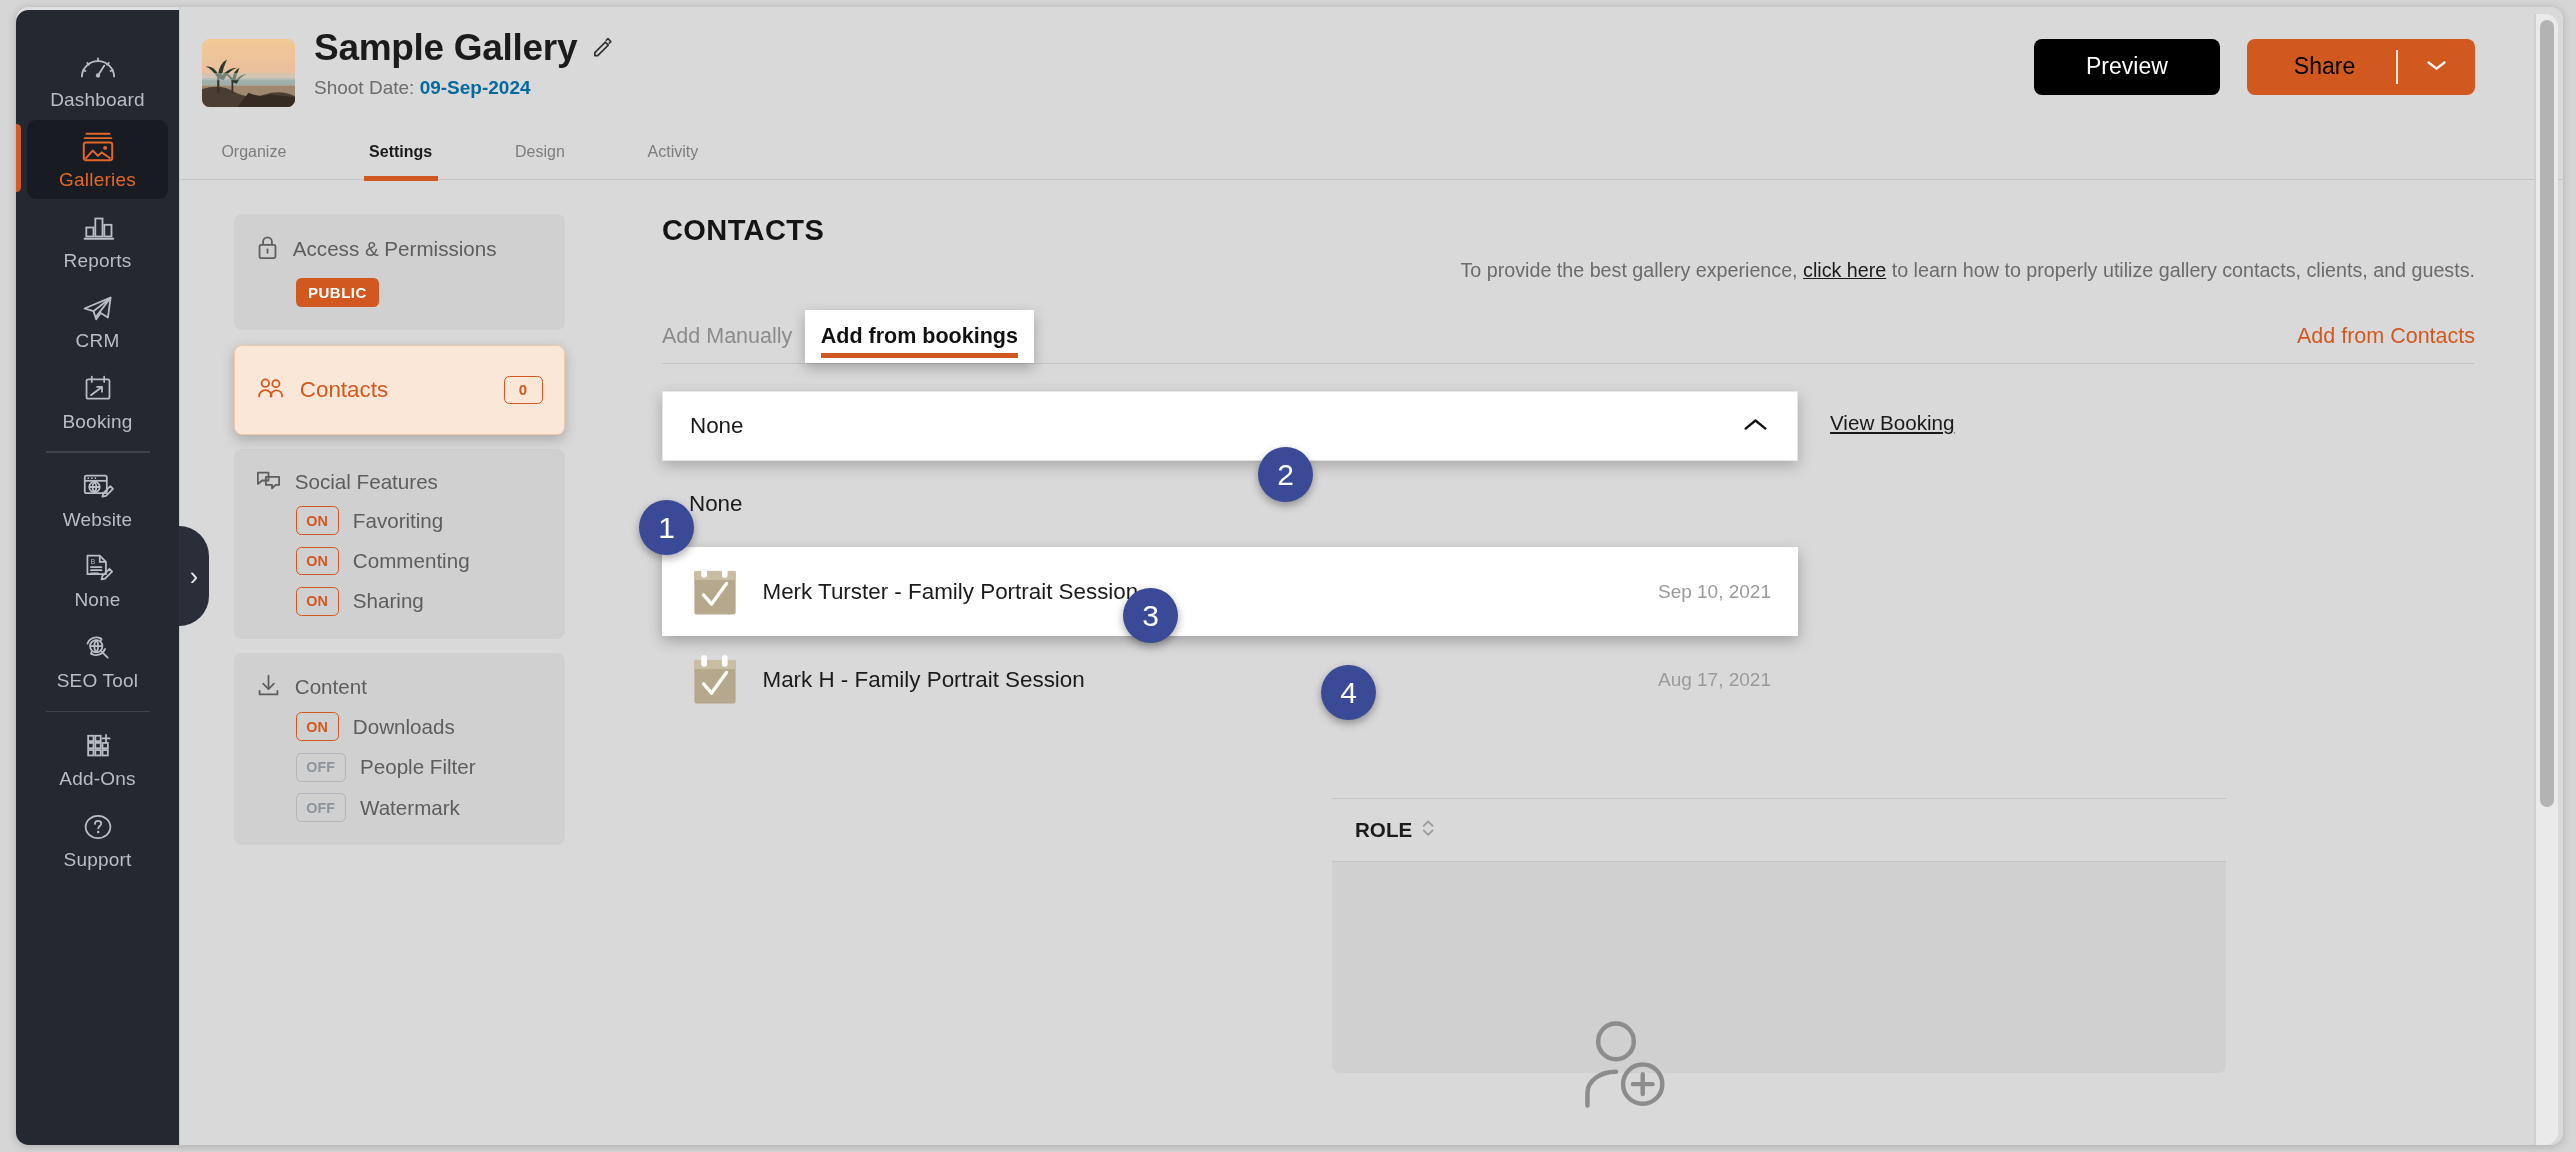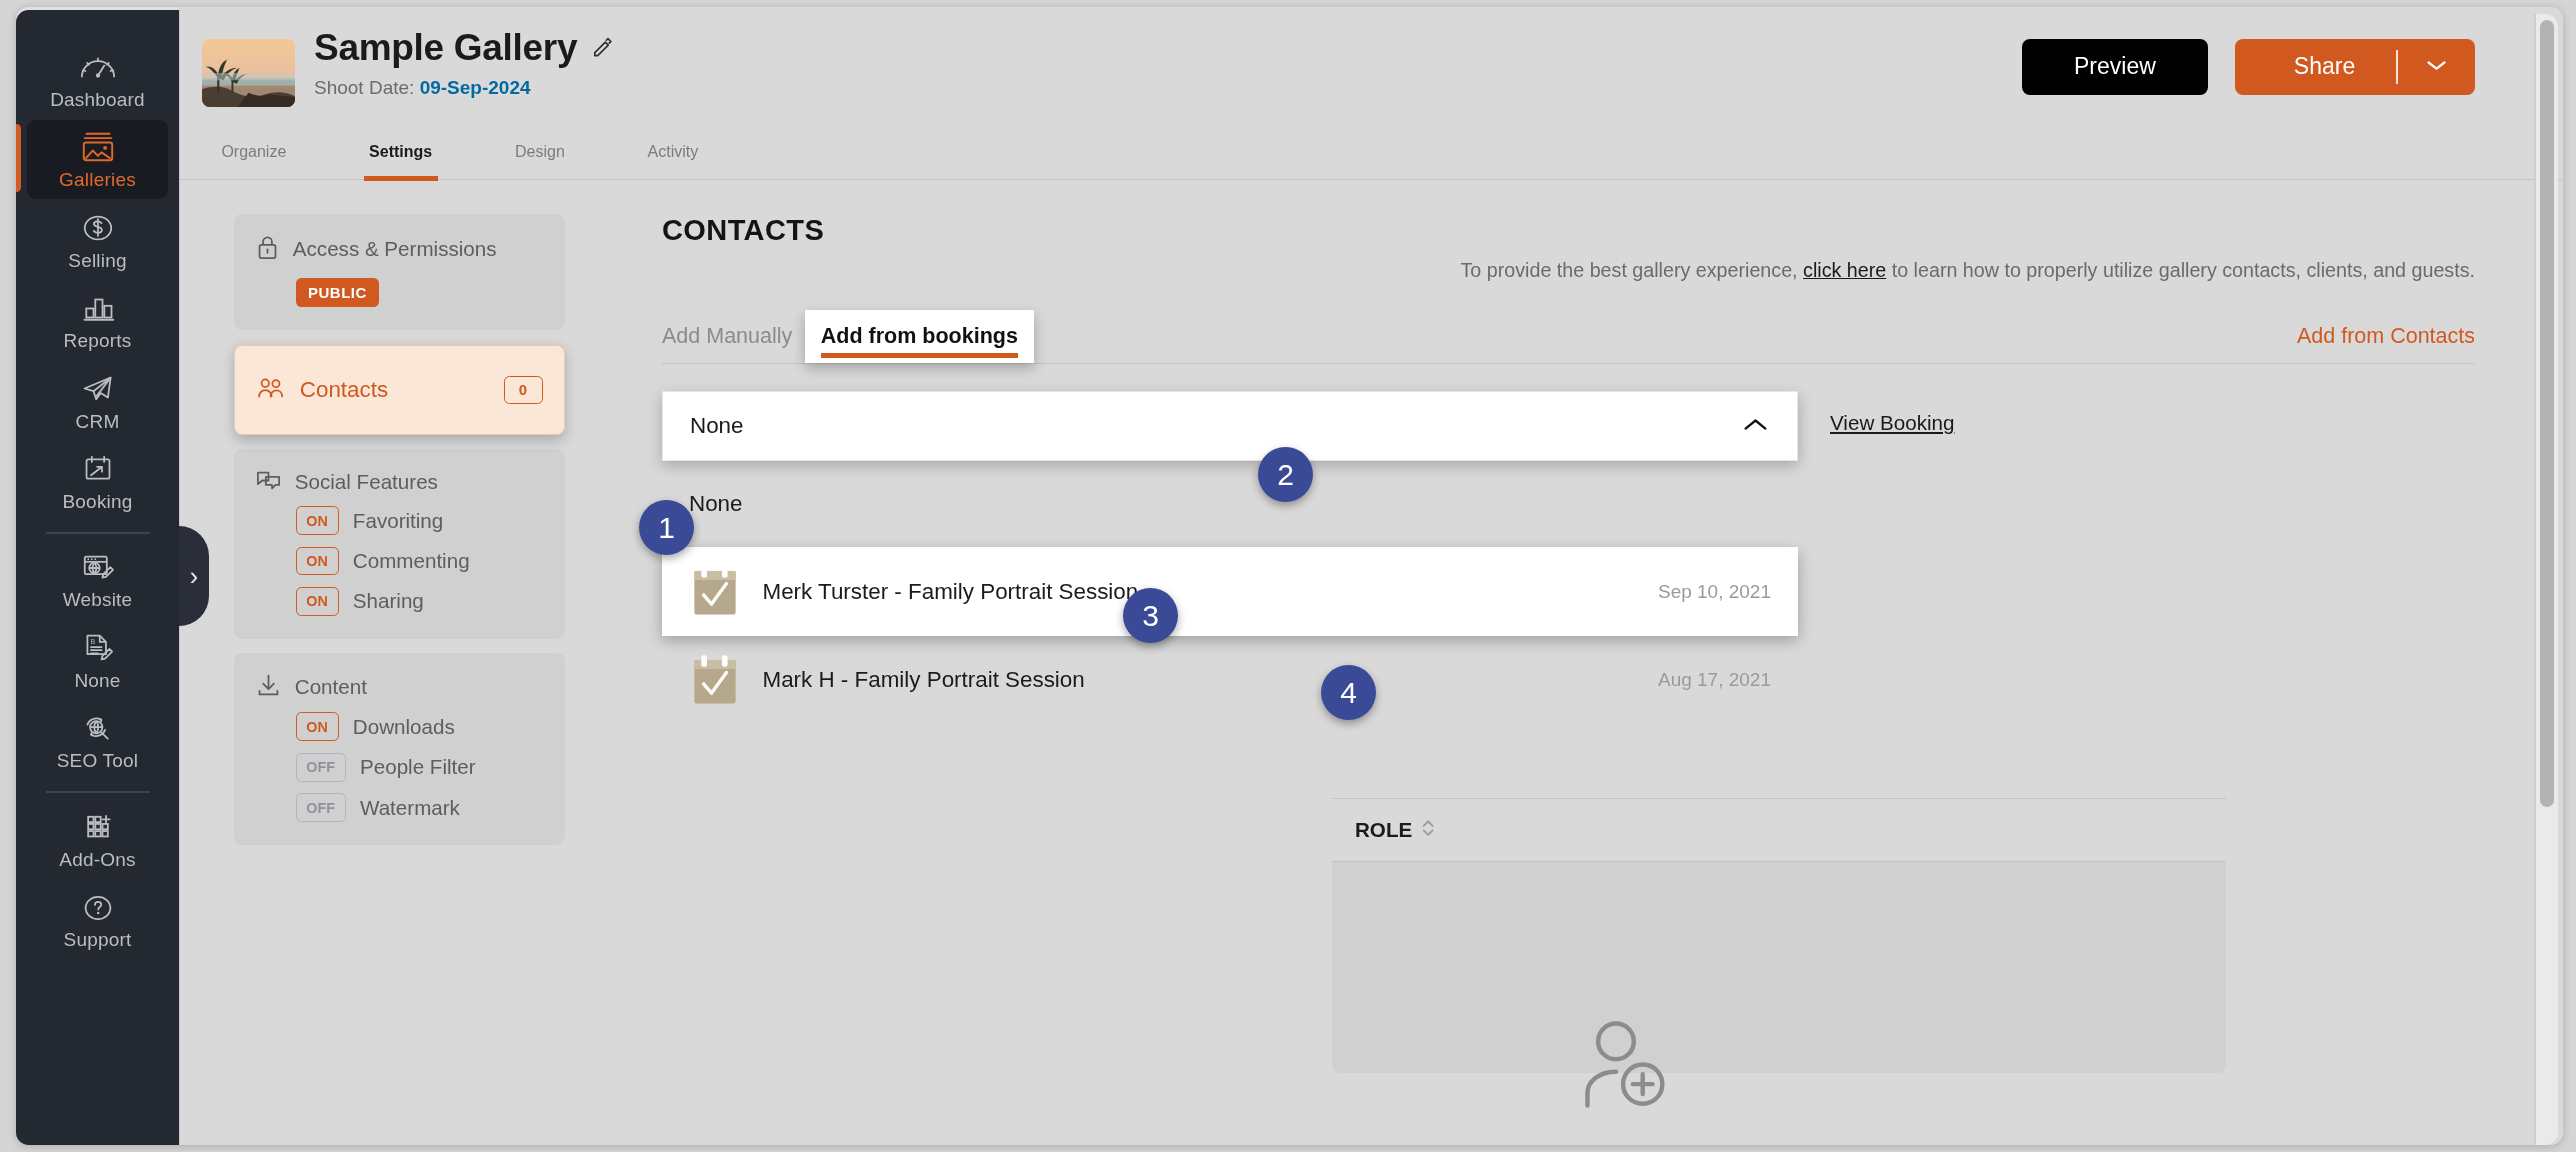--- a/index.html
+++ b/index.html
@@ -86,21 +86,21 @@
   .shoot-date { margin-top: 8px; font-size: 19px; color: #6c6c6c; }
   .shoot-date b { color: #0369a1; font-weight: 700; }
 
   .header-actions { position: absolute; right: 88px; top: 32px; display: flex; align-items: center; gap: 27px; }
   .btn-preview {
     background: #000; color: #fff; font-size: 23px;
     padding: 14.3px 52px; border-radius: 8px; border: none; cursor: pointer;
     font-family: inherit;
   }
   .btn-share-group { display: flex; align-items: stretch; background: #d1591f; border-radius: 8px; overflow: hidden; cursor: pointer; }
-  .btn-share { color: #ffffff; font-size: 23px; padding: 14.3px 41px 14.3px 47px; background: transparent; border: none; cursor: pointer; font-family: inherit; margin-left: 12px; }
+  .btn-share { color: #000000; font-size: 23px; padding: 14.3px 41px 14.3px 47px; background: transparent; border: none; cursor: pointer; font-family: inherit; }
   .btn-share-sep { width: 1.8px; background: #f3e2d8; margin: 10.7px 0; }
   .btn-share-caret { display: flex; align-items: center; padding: 0 27px; color: #fff; }
 
   
   .tabs { position: relative; margin: 21.5px 0 0 0; padding: 0 36px; border-bottom: 1.8px solid #c4c4c4; display: flex; gap: 0; }
   .tab { position: relative; font-size: 16px; color: #7c7c7c; padding: 7.2px 5.4px 18px 5.4px; margin-right: 72px; cursor: pointer; }
   .tab.active { color: #1b1b1b; font-weight: 700; }
   .tab.active::after { content: ''; position: absolute; left: 0; right: 0; bottom: -1.8px; height: 4.5px; background: #d1591f; }
 
   
@@ -235,30 +235,20 @@
             <line x1="8" y1="3" x2="34" y2="3" stroke-linecap="round"></line>
             <line x1="6" y1="8" x2="36" y2="8" stroke-linecap="round"></line>
             <rect x="5" y="13" width="32" height="20" rx="2.5"></rect>
             <circle cx="29" cy="19" r="2.2" fill="#e2682a" stroke="none"></circle>
             <path d="M7 31l8-9 6 6 4-4 10 7" stroke-linejoin="round"></path>
           </svg>
         </span>
         <span class="nav-label">Galleries</span>
       </div>
 
-      <div class="nav-item">
-        <span class="nav-icon">
-          <svg width="36" height="30" viewBox="0 0 40 34" fill="none" stroke="#b9bdc4" stroke-width="2">
-            <ellipse cx="20" cy="17" rx="15" ry="13"></ellipse>
-            <path d="M24 11.5c-1.2-1.4-3-2-4.6-2-2.2 0-4 1.2-4 3 0 4 9 2.5 9 6.6 0 2-2 3.4-4.4 3.4-1.8 0-3.6-.7-4.8-2.2" stroke-linecap="round"></path>
-            <line x1="20" y1="7" x2="20" y2="26" stroke-linecap="round"></line>
-          </svg>
-        </span>
-        <span class="nav-label">Selling</span>
-      </div>
 
       <div class="nav-item">
         <span class="nav-icon">
           <svg width="36" height="29" viewBox="0 0 40 32" fill="none" stroke="#b9bdc4" stroke-width="2">
             <rect x="7" y="16" width="8" height="10"></rect>
             <rect x="17" y="6" width="8" height="20"></rect>
             <rect x="27" y="13" width="8" height="13"></rect>
             <line x1="5" y1="28.5" x2="37" y2="28.5" stroke-linecap="round"></line>
           </svg>
         </span>

